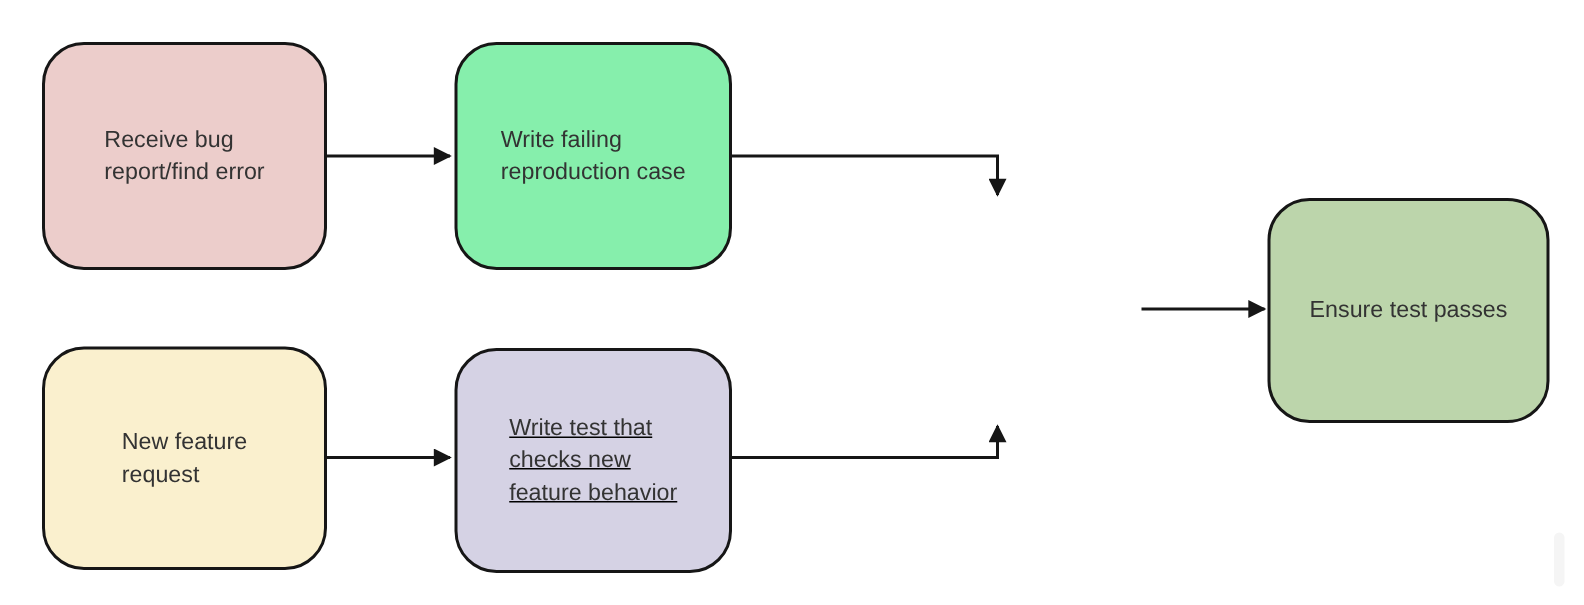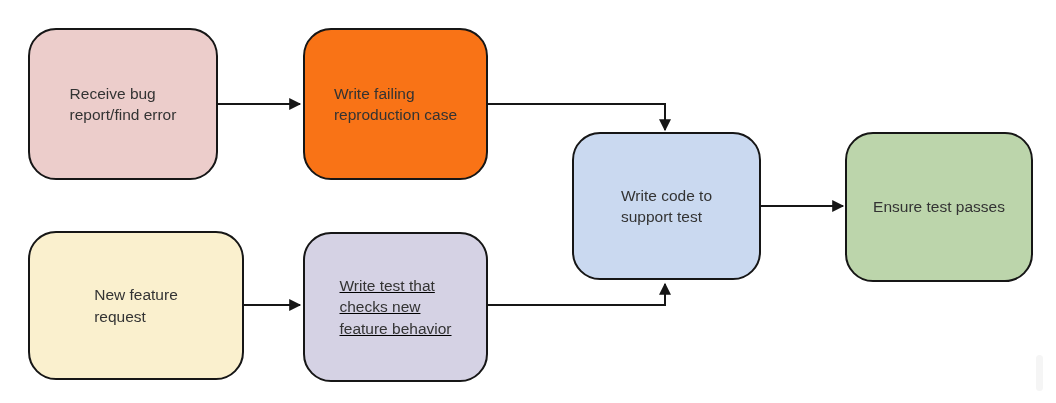--- a/index.html
+++ b/index.html
@@ -31,21 +31,21 @@
   .node .label {
     color: var(--text);
     font-size: 15.5px;
     line-height: 1.38;
     white-space: pre-line;
     padding: 0 10px;
   }
   
   .n0 { left: 28px;  top: 28px;  width: 190px; height: 152px; }
   .n1 { left: 303px; top: 28px;  width: 185px; height: 152px; }
-  .n2 { left: 28px;  top: 231px; width: 216px; height: 149px; }
+  .n2 { left: 28px;  top: 231px; width: 190px; height: 149px; }
   .n3 { left: 303px; top: 232px; width: 185px; height: 150px; text-decoration: underline; }
   .n4 { left: 572px; top: 132px; width: 189px; height: 148px; }
   .n5 { left: 845px; top: 132px; width: 188px; height: 150px; }
 
   svg.edges {
     position: absolute;
     left: 0; top: 0;
     pointer-events: none;
   }
   svg.edges path.edge {
@@ -81,39 +81,35 @@
     <path class="edge" d="M488,104 H665 V130" marker-end="url(#arrowhead)"></path>
     <path class="edge" d="M488,305 H665 V284" marker-end="url(#arrowhead)"></path>
     <path class="edge" d="M761,206 H843" marker-end="url(#arrowhead)"></path>
   </svg>
 
   <div class="node n0" style="background: rgb(236, 205, 203);">
     <div class="label">Receive bug
 report/find error</div>
   </div>
 
-  <div class="node n1" style="background: #f97316;">
+  <div class="node n1" style="background: #86efac;">
     <div class="label">Write failing
 reproduction case</div>
   </div>
 
   <div class="node n2" style="background: rgb(250, 240, 206);">
     <div class="label">New feature
 request</div>
   </div>
 
   <div class="node n3" style="background: rgb(213, 210, 228);">
     <div class="label">Write test that
 checks new
 feature behavior</div>
   </div>
 
-  <div class="node n4" style="background: rgb(202, 217, 240);">
-    <div class="label">Write code to
-support test</div>
-  </div>
 
   <div class="node n5" style="background: rgb(188, 213, 171);">
     <div class="label">Ensure test passes</div>
   </div>
 
   <div class="scrollbar-sliver"></div>
 </div>
 
 </body></html>

